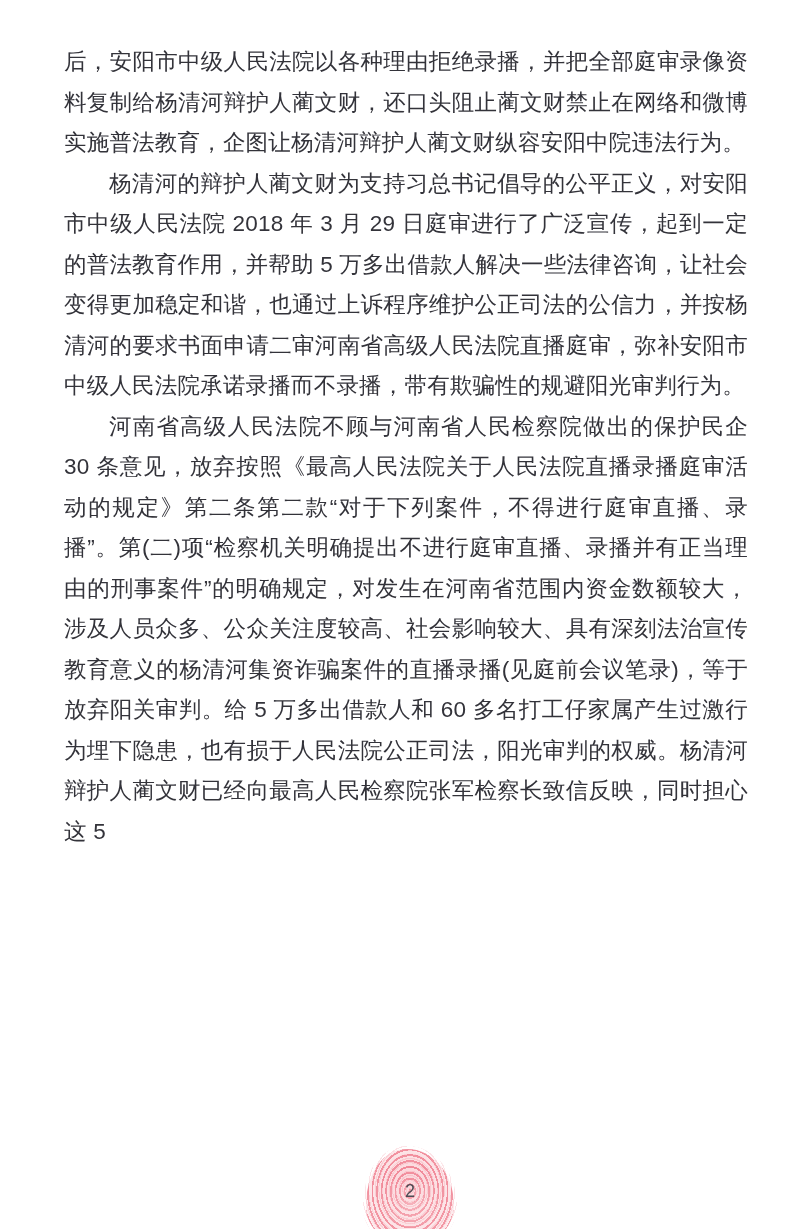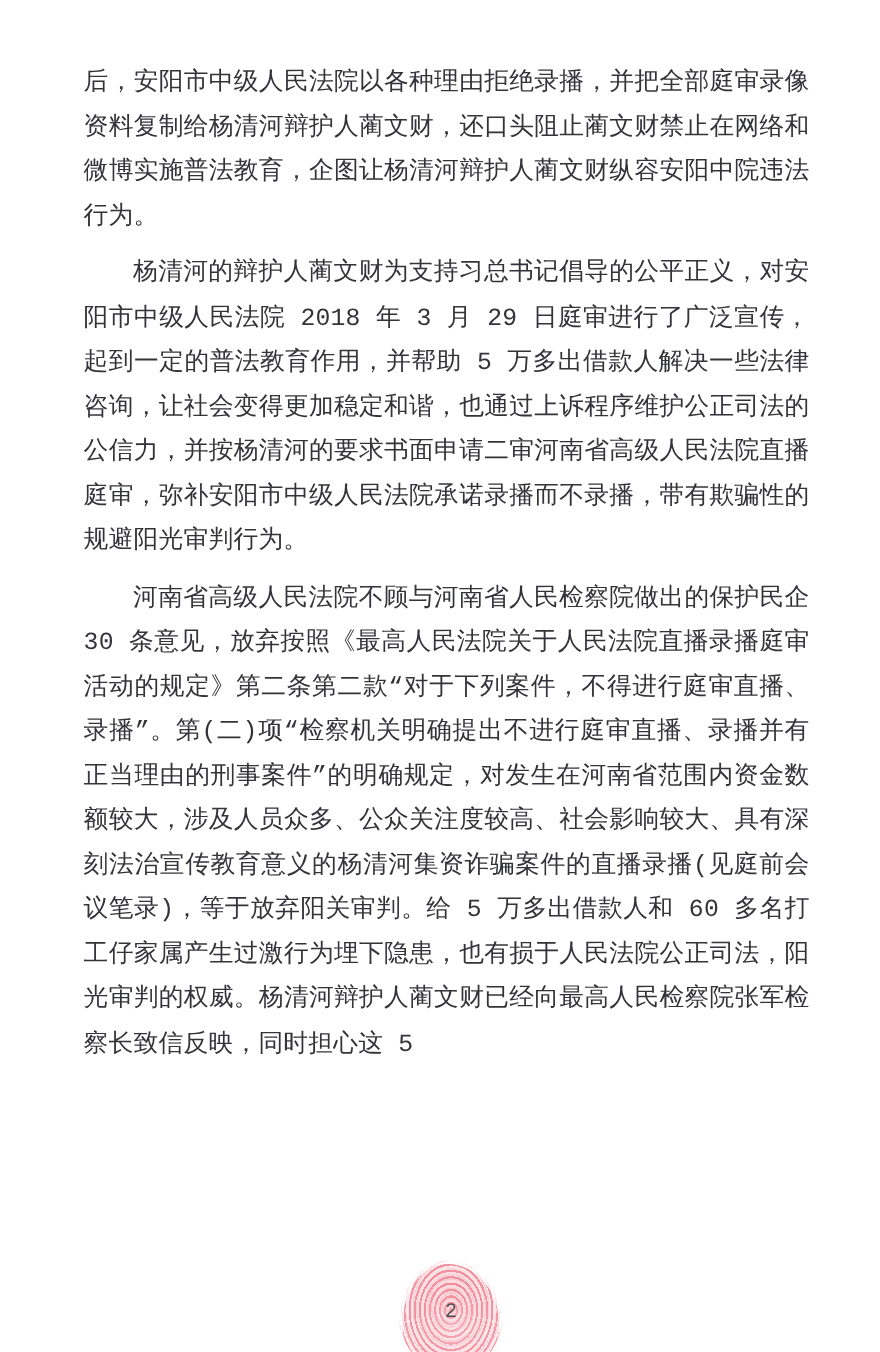--- a/index.html
+++ b/index.html
@@ -22,26 +22,25 @@
     width: 684px;
     color: #33333a;
     font-size: 22.5px;
     line-height: 40.5px;
     font-weight: 500;
     text-align: justify;
     text-justify: inter-ideograph;
     letter-spacing: 0.2px;
   }
   .doc-body p {
-    margin: 12px;
+    margin: 0;
     padding: 0;
   }
   .doc-body p.indent {
     text-indent: 2em;
-    font-family: Liberation Mono, monospace;
   }
   
   .fingerprint {
     position: absolute;
     left: 366px;
     top: 1149px;
     width: 88px;
     height: 96px;
     border-radius: 46% 54% 48% 52% / 58% 60% 42% 40%;
     background:

